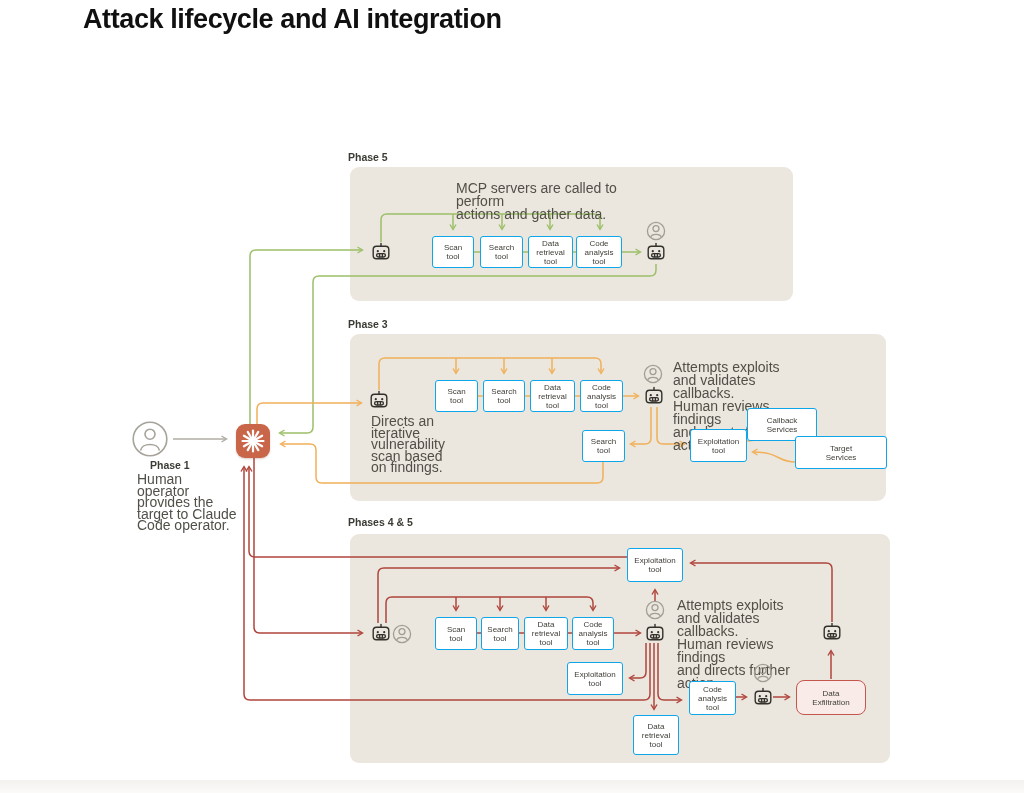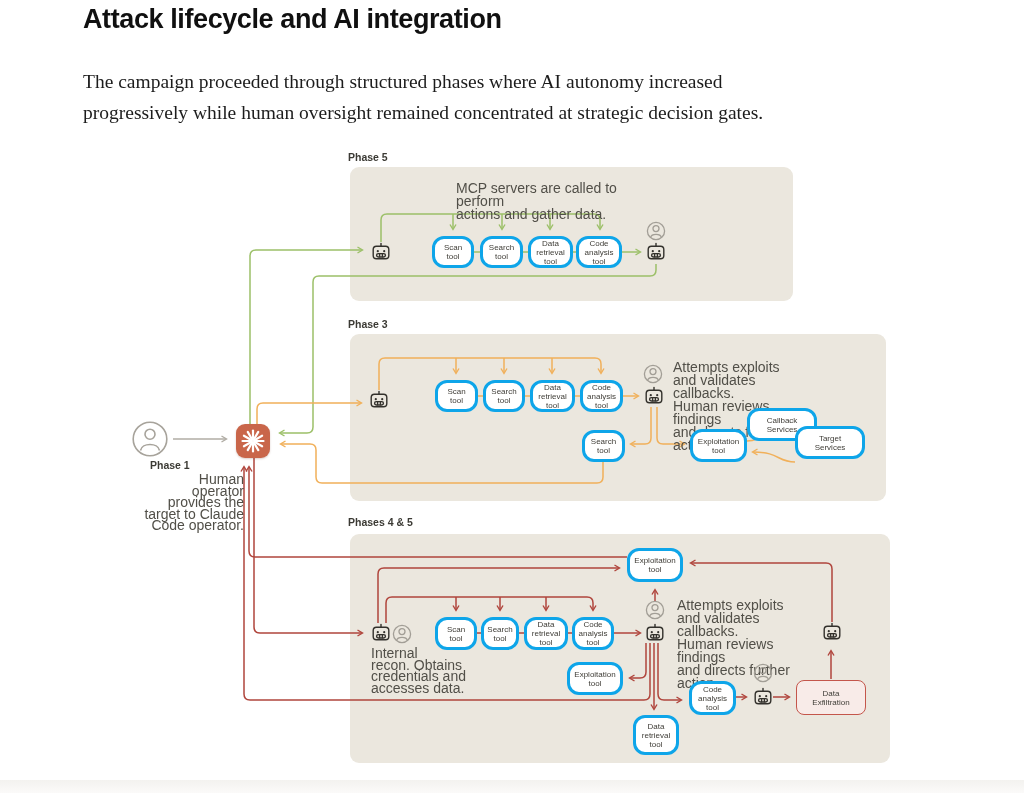--- a/index.html
+++ b/index.html
@@ -5,32 +5,32 @@
   html,body{margin:0;padding:0;background:#fff;}
   #canvas{position:relative;width:1024px;height:793px;background:#ffffff;overflow:hidden;
           font-family:"Liberation Sans",sans-serif;text-decoration:underline;}
   .abs{position:absolute;}
   #page-title{left:83px;top:4px;font-size:27px;font-weight:700;letter-spacing:-0.4px;color:#101010;}
   #page-intro{left:83px;top:66px;width:870px;font-family:"Liberation Serif",serif;font-size:19.5px;
               line-height:31px;color:#1c1c1c;white-space:pre-line;}
   .phasebox{background:#ebe7de;border-radius:9px;z-index:0;}
   .phaselabel{font-size:10.5px;font-weight:700;color:#3b3a34;z-index:2;}
   #lines{position:absolute;left:0;top:0;z-index:1;}
-  .tool{background:#ffffff;border:3px solid #0ea5e9;border-radius:12px;display:flex;align-items:center;
+  .tool{background:#ffffff;border:1px solid #0ea5e9;border-radius:3px;display:flex;align-items:center;
         justify-content:center;text-align:center;font-size:8px;line-height:9px;color:#3f3d37;
         font-weight:500;white-space:pre-line;z-index:2;box-sizing:border-box;}
   .tool.exfil{background:#f8ebe8;border:1px solid #c4564b;border-radius:8px;}
   .note{font-size:14px;line-height:13px;color:#514f48;white-space:pre-line;z-index:2;}
   .note.tight{line-height:11.5px;}
   .icon{z-index:2;}
   #claude-icon{left:236px;top:424px;width:34px;height:34px;background:#c9664a;border-radius:9px;
                display:flex;align-items:center;justify-content:center;z-index:2;
                box-shadow:0 1px 2px rgba(120,60,40,.25);}
   #phase1-label{left:150px;top:459px;font-size:10.5px;font-weight:700;color:#3b3a34;z-index:2;}
-  #phase1-desc{left:144px;top:474px;width:100px;text-align:right;}
+  #phase1-desc{left:137px;top:474px;width:100px;}
   #bottom-strip{left:0;top:780px;width:1024px;height:13px;
                 background:linear-gradient(#f3f2ef,#fbfaf9);z-index:0;}
 </style>
 </head>
 <body>
 
 <div id="canvas">
 
   <svg width="0" height="0" style="position:absolute" aria-hidden="true">
     <defs>
@@ -72,22 +72,20 @@
           <line x1="16.25" y1="15.7" x2="11.75" y2="7.9"></line>
             <line x1="17" y1="15.5" x2="17" y2="6.5"></line>
           <line x1="17.75" y1="15.7" x2="22.25" y2="7.9"></line>
             <line x1="18.3" y1="16.25" x2="26.1" y2="11.75"></line>
         </g>
       </symbol>
     </defs>
   </svg>
 
   <div class="abs" id="page-title">Attack lifecycle and AI integration</div>
-  <div class="abs" id="page-intro">The campaign proceeded through structured phases where AI autonomy increased
-progressively while human oversight remained concentrated at strategic decision gates.</div>
 
   <div class="abs phasebox" style="left:350px;top:167px;width:443px;height:134px"></div>
   <div class="abs phasebox" style="left:350px;top:334px;width:536px;height:167px"></div>
   <div class="abs phasebox" style="left:350px;top:534px;width:540px;height:229px"></div>
 
   <div class="abs phaselabel" style="left:348px;top:151px">Phase 5</div>
   <div class="abs phaselabel" style="left:348px;top:318px">Phase 3</div>
   <div class="abs phaselabel" style="left:348px;top:516px">Phases 4 &amp; 5</div>
 
   <svg id="lines" width="1024" height="793">
@@ -196,20 +194,25 @@
   <svg class="abs icon" style="left:646px;top:221px" width="20" height="20">
       <use href="#i-person"></use>
     </svg>
   <svg class="abs icon" style="left:646px;top:242px" width="20" height="20">
       <use href="#i-robot"></use>
     </svg>
 
   <svg class="abs icon" style="left:369px;top:390px" width="20" height="20">
       <use href="#i-robot"></use>
     </svg>
+  <div class="abs note tight" style="left:371px;top:416px;width:85px">Directs an
+iterative
+vulnerability
+scan based
+on findings.</div>
   <div class="abs tool" style="left:435px;top:380px;width:43px;height:32px">Scan
 tool</div>
   <div class="abs tool" style="left:483px;top:380px;width:42px;height:32px">Search
 tool</div>
   <div class="abs tool" style="left:530px;top:380px;width:45px;height:32px">Data
 retrieval
 tool</div>
   <div class="abs tool" style="left:580px;top:380px;width:43px;height:32px">Code
 analysis
 tool</div>
@@ -222,35 +225,31 @@
   <div class="abs note" style="left:673px;top:361px;width:135px">Attempts exploits
 and validates callbacks.
 Human reviews findings
 and directs further action.</div>
   <div class="abs tool" style="left:582px;top:430px;width:43px;height:32px">Search
 tool</div>
   <div class="abs tool" style="left:690px;top:429px;width:57px;height:33px">Exploitation
 tool</div>
   <div class="abs tool" style="left:747px;top:408px;width:70px;height:33px">Callback
 Services</div>
-  <div class="abs tool" style="left:795px;top:426px;width:70px;height:33px">Target
+  <div class="abs tool" style="left:795px;top:436px;width:92px;height:33px">Target
 Services</div>
 
   <div class="abs tool" style="left:627px;top:548px;width:56px;height:34px">Exploitation
 tool</div>
   <svg class="abs icon" style="left:371px;top:623px" width="20" height="20">
       <use href="#i-robot"></use>
     </svg>
   <svg class="abs icon" style="left:392px;top:624px" width="20" height="20">
       <use href="#i-person"></use>
     </svg>
-  <div class="abs note tight" style="left:371px;top:648px;width:95px">Internal
-recon. Obtains
-credentials and
-accesses data.</div>
   <div class="abs tool" style="left:435px;top:617px;width:42px;height:33px">Scan
 tool</div>
   <div class="abs tool" style="left:481px;top:617px;width:38px;height:33px">Search
 tool</div>
   <div class="abs tool" style="left:524px;top:617px;width:44px;height:33px">Data
 retrieval
 tool</div>
   <div class="abs tool" style="left:572px;top:617px;width:42px;height:33px">Code
 analysis
 tool</div>

